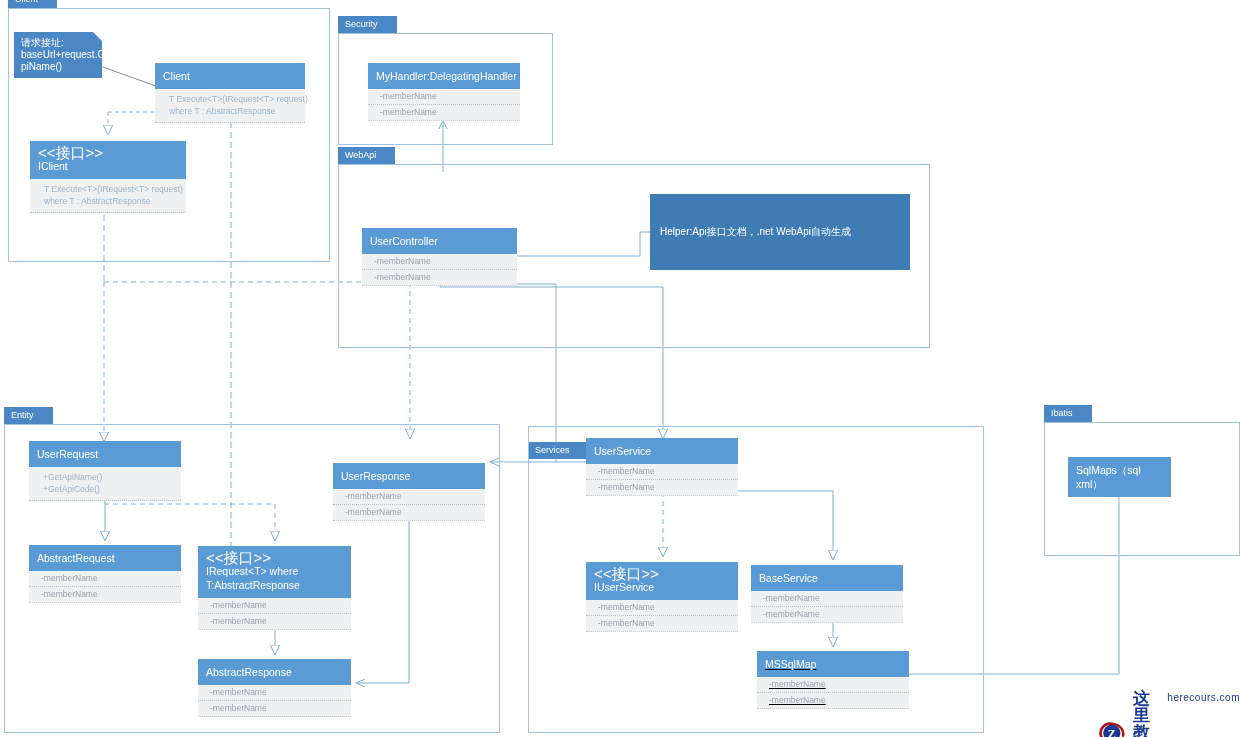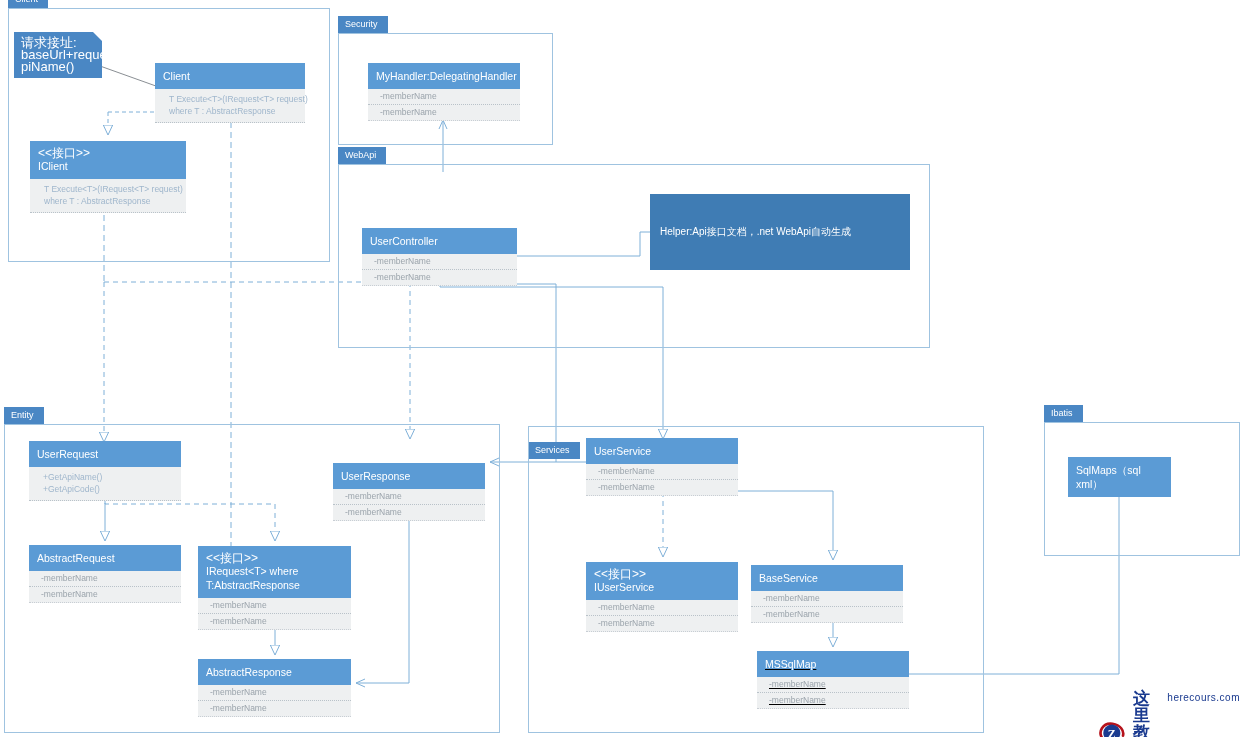--- a/index.html
+++ b/index.html
@@ -6,38 +6,38 @@
   body{
     font-family:"Liberation Sans","DejaVu Sans",sans-serif;
     width:1240px;height:737px;position:relative;overflow:hidden;
   }
   #canvas{position:absolute;left:0;top:0;width:1240px;height:737px;}
   svg.links{position:absolute;left:0;top:0;width:1240px;height:737px;pointer-events:none;}
 
   
   .pkg{position:absolute;border:1px solid #9fc3e0;box-sizing:border-box;background:transparent;}
   .pkg-tab{position:absolute;background:#4a87c4;color:#ffffff;font-size:9px;
-           padding:3px 10px 3px 7px;box-sizing:border-box;line-height:11px;white-space:nowrap;}
+           padding:3px 19px 3px 7px;box-sizing:border-box;line-height:11px;white-space:nowrap;}
 
   
   .cls{position:absolute;box-sizing:border-box;}
   .cls-head{background:#5b9bd5;color:#ffffff;box-sizing:border-box;
             padding:6px 8px;font-size:10.5px;line-height:13px;}
-  .cls-head .stereo{font-size:12px;display:block;line-height:12px;}
+  .cls-head .stereo{font-size:15px;display:block;line-height:12px;}
   .cls-head .nm{display:block;line-height:14px;}
   .cls-body{background:#eef0f1;box-sizing:border-box;}
   .cls-row{color:#9aa3ab;font-size:8.5px;line-height:11px;padding:2px 8px 2px 12px;
            border-bottom:1px dotted #b9c2c9;box-sizing:border-box;white-space:nowrap;}
   .cls-row:last-child{border-bottom:1px dotted #c8ced4;}
   .cls-ops{background:#eef0f1;color:#9fb6cc;font-size:8.5px;line-height:12px;
            padding:4px 8px 5px 14px;box-sizing:border-box;border-bottom:1px dotted #b9c2c9;}
   .cls-ops div{white-space:nowrap;}
 
   
-  .note{position:absolute;background:#4a87c4;color:#ffffff;font-size:13px;
+  .note{position:absolute;background:#4a87c4;color:#ffffff;font-size:10px;
         line-height:12px;padding:5px 7px;box-sizing:border-box;}
   .note .fold{position:absolute;right:0;top:0;width:0;height:0;
               border-left:9px solid transparent;border-top:9px solid #ffffff;}
   .note-big{position:absolute;background:#3f7cb4;color:#ffffff;font-size:10px;
             box-sizing:border-box;display:flex;align-items:center;padding-left:10px;}
 
   
   .wm{position:absolute;display:flex;align-items:center;gap:6px;}
   .wm-text{display:flex;flex-direction:row;line-height:1;}
   .wm-cn{color:#1a3a8f;font-size:17px;font-weight:bold;letter-spacing:1px;}

